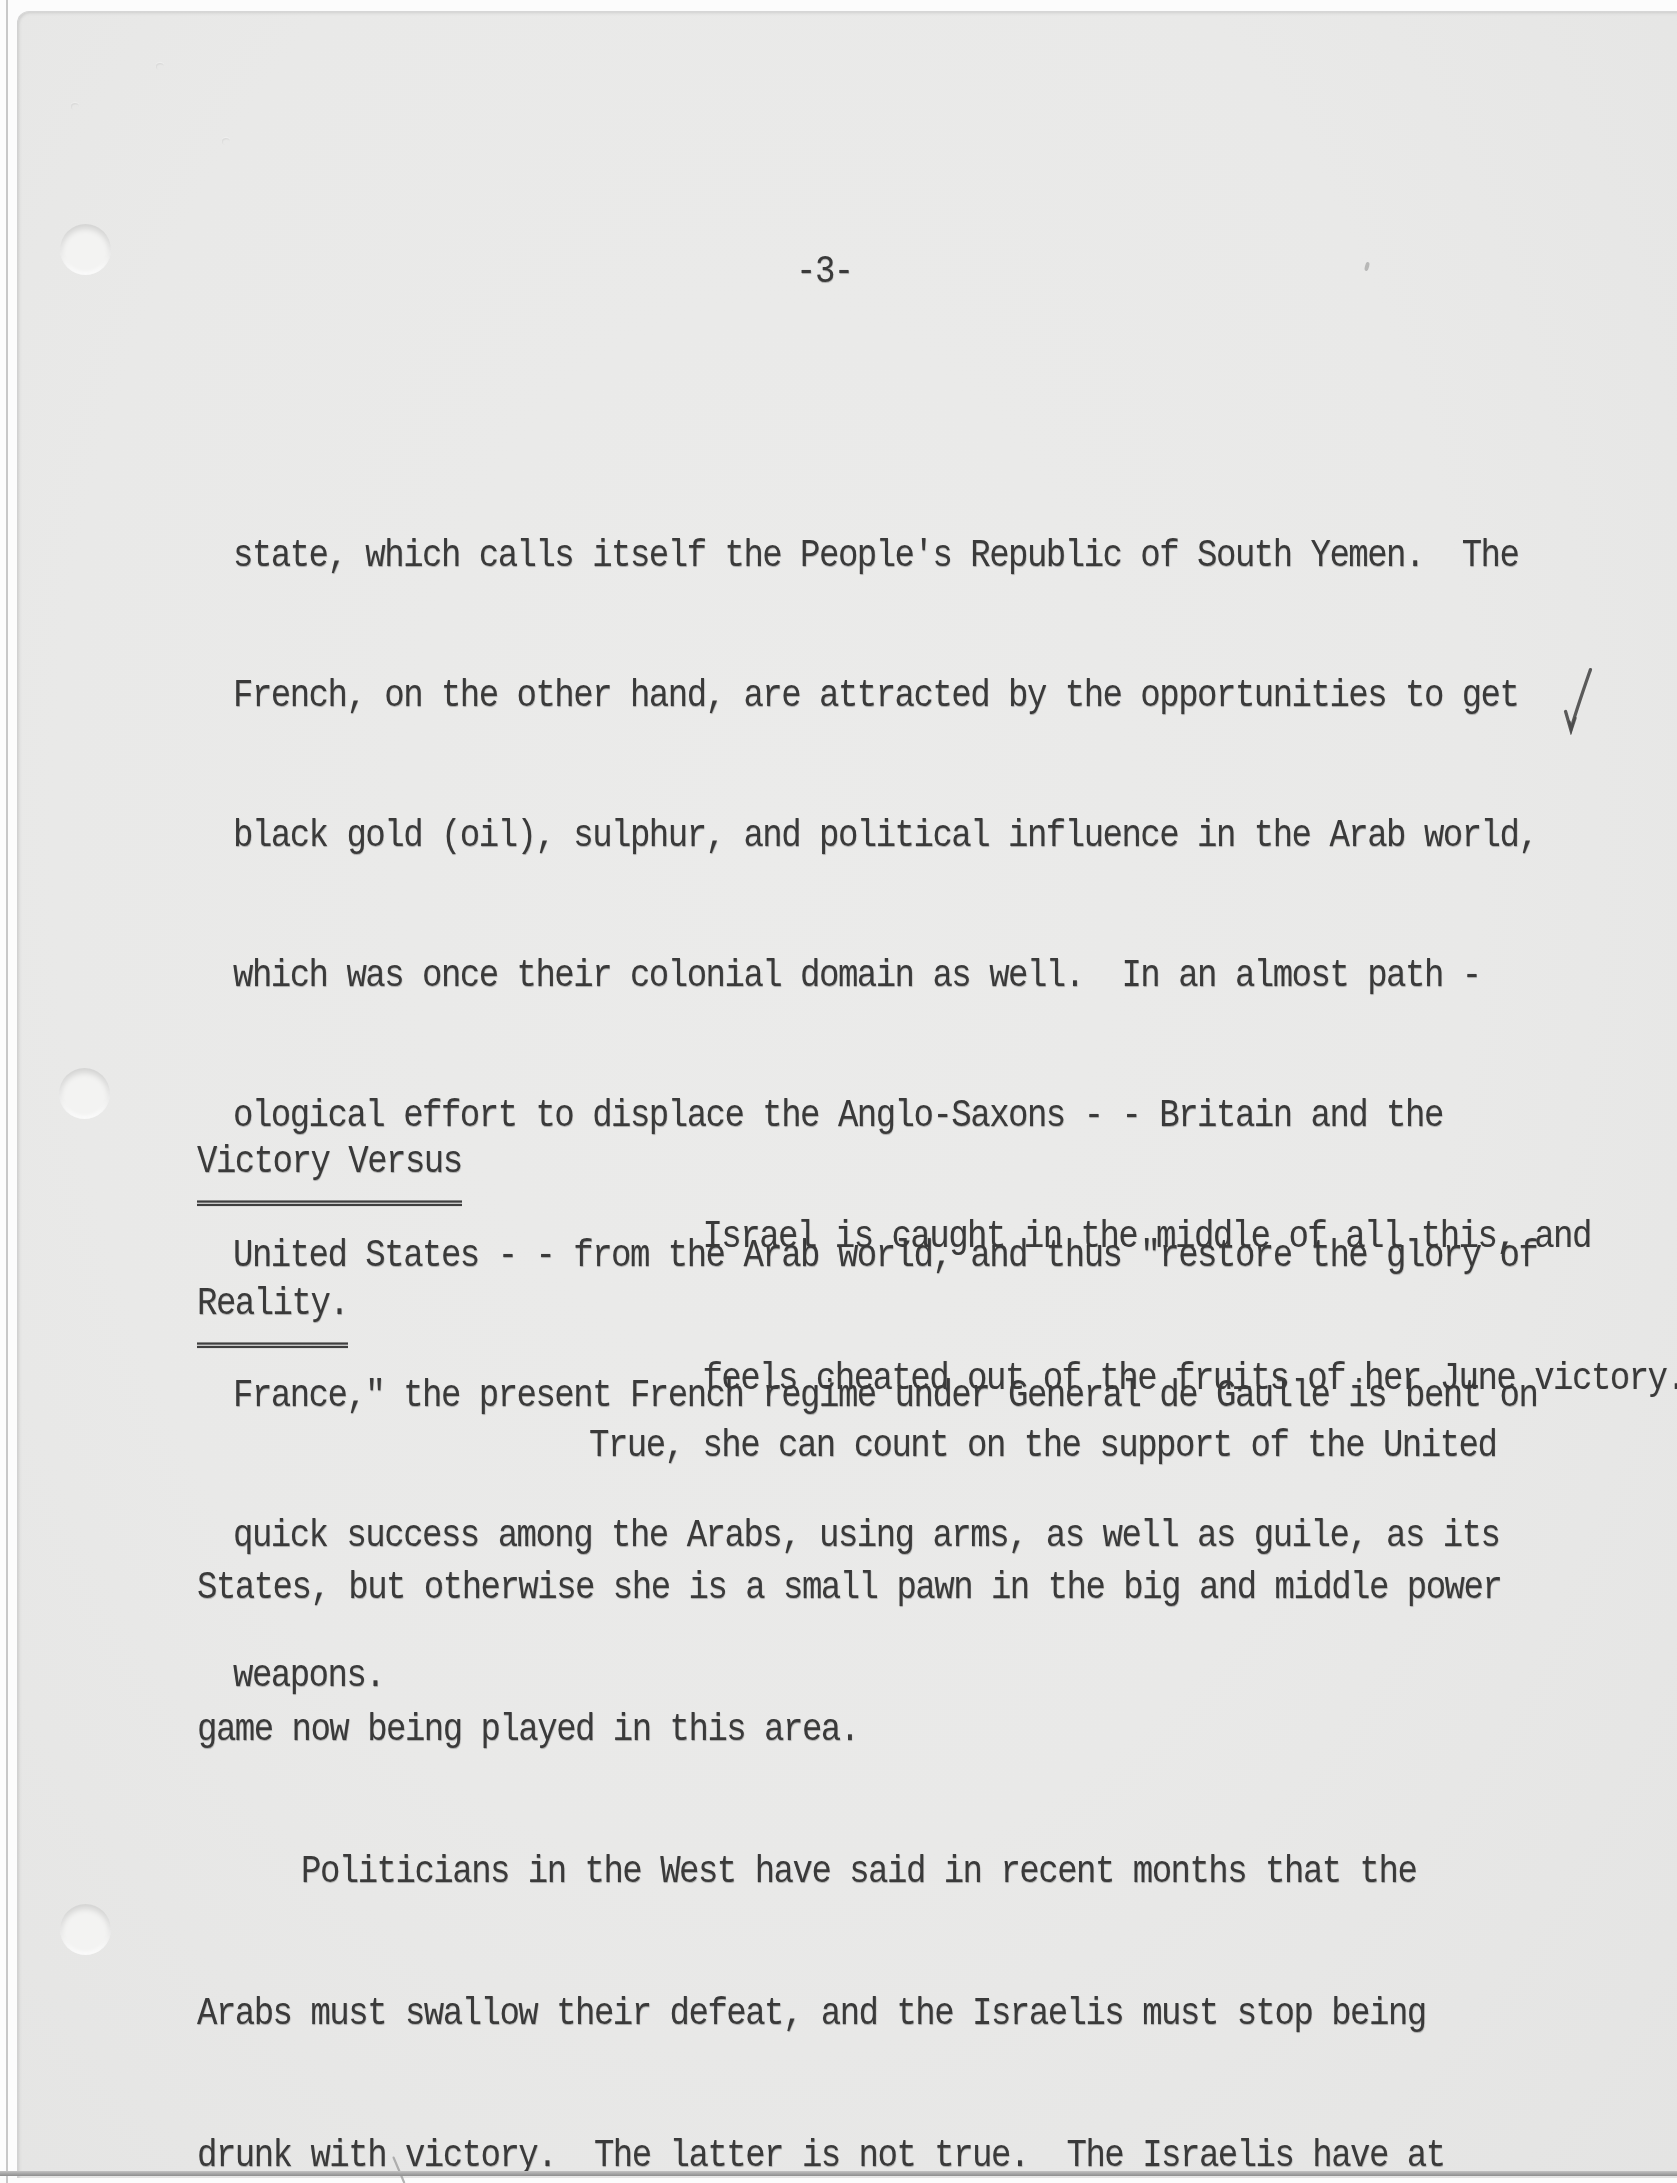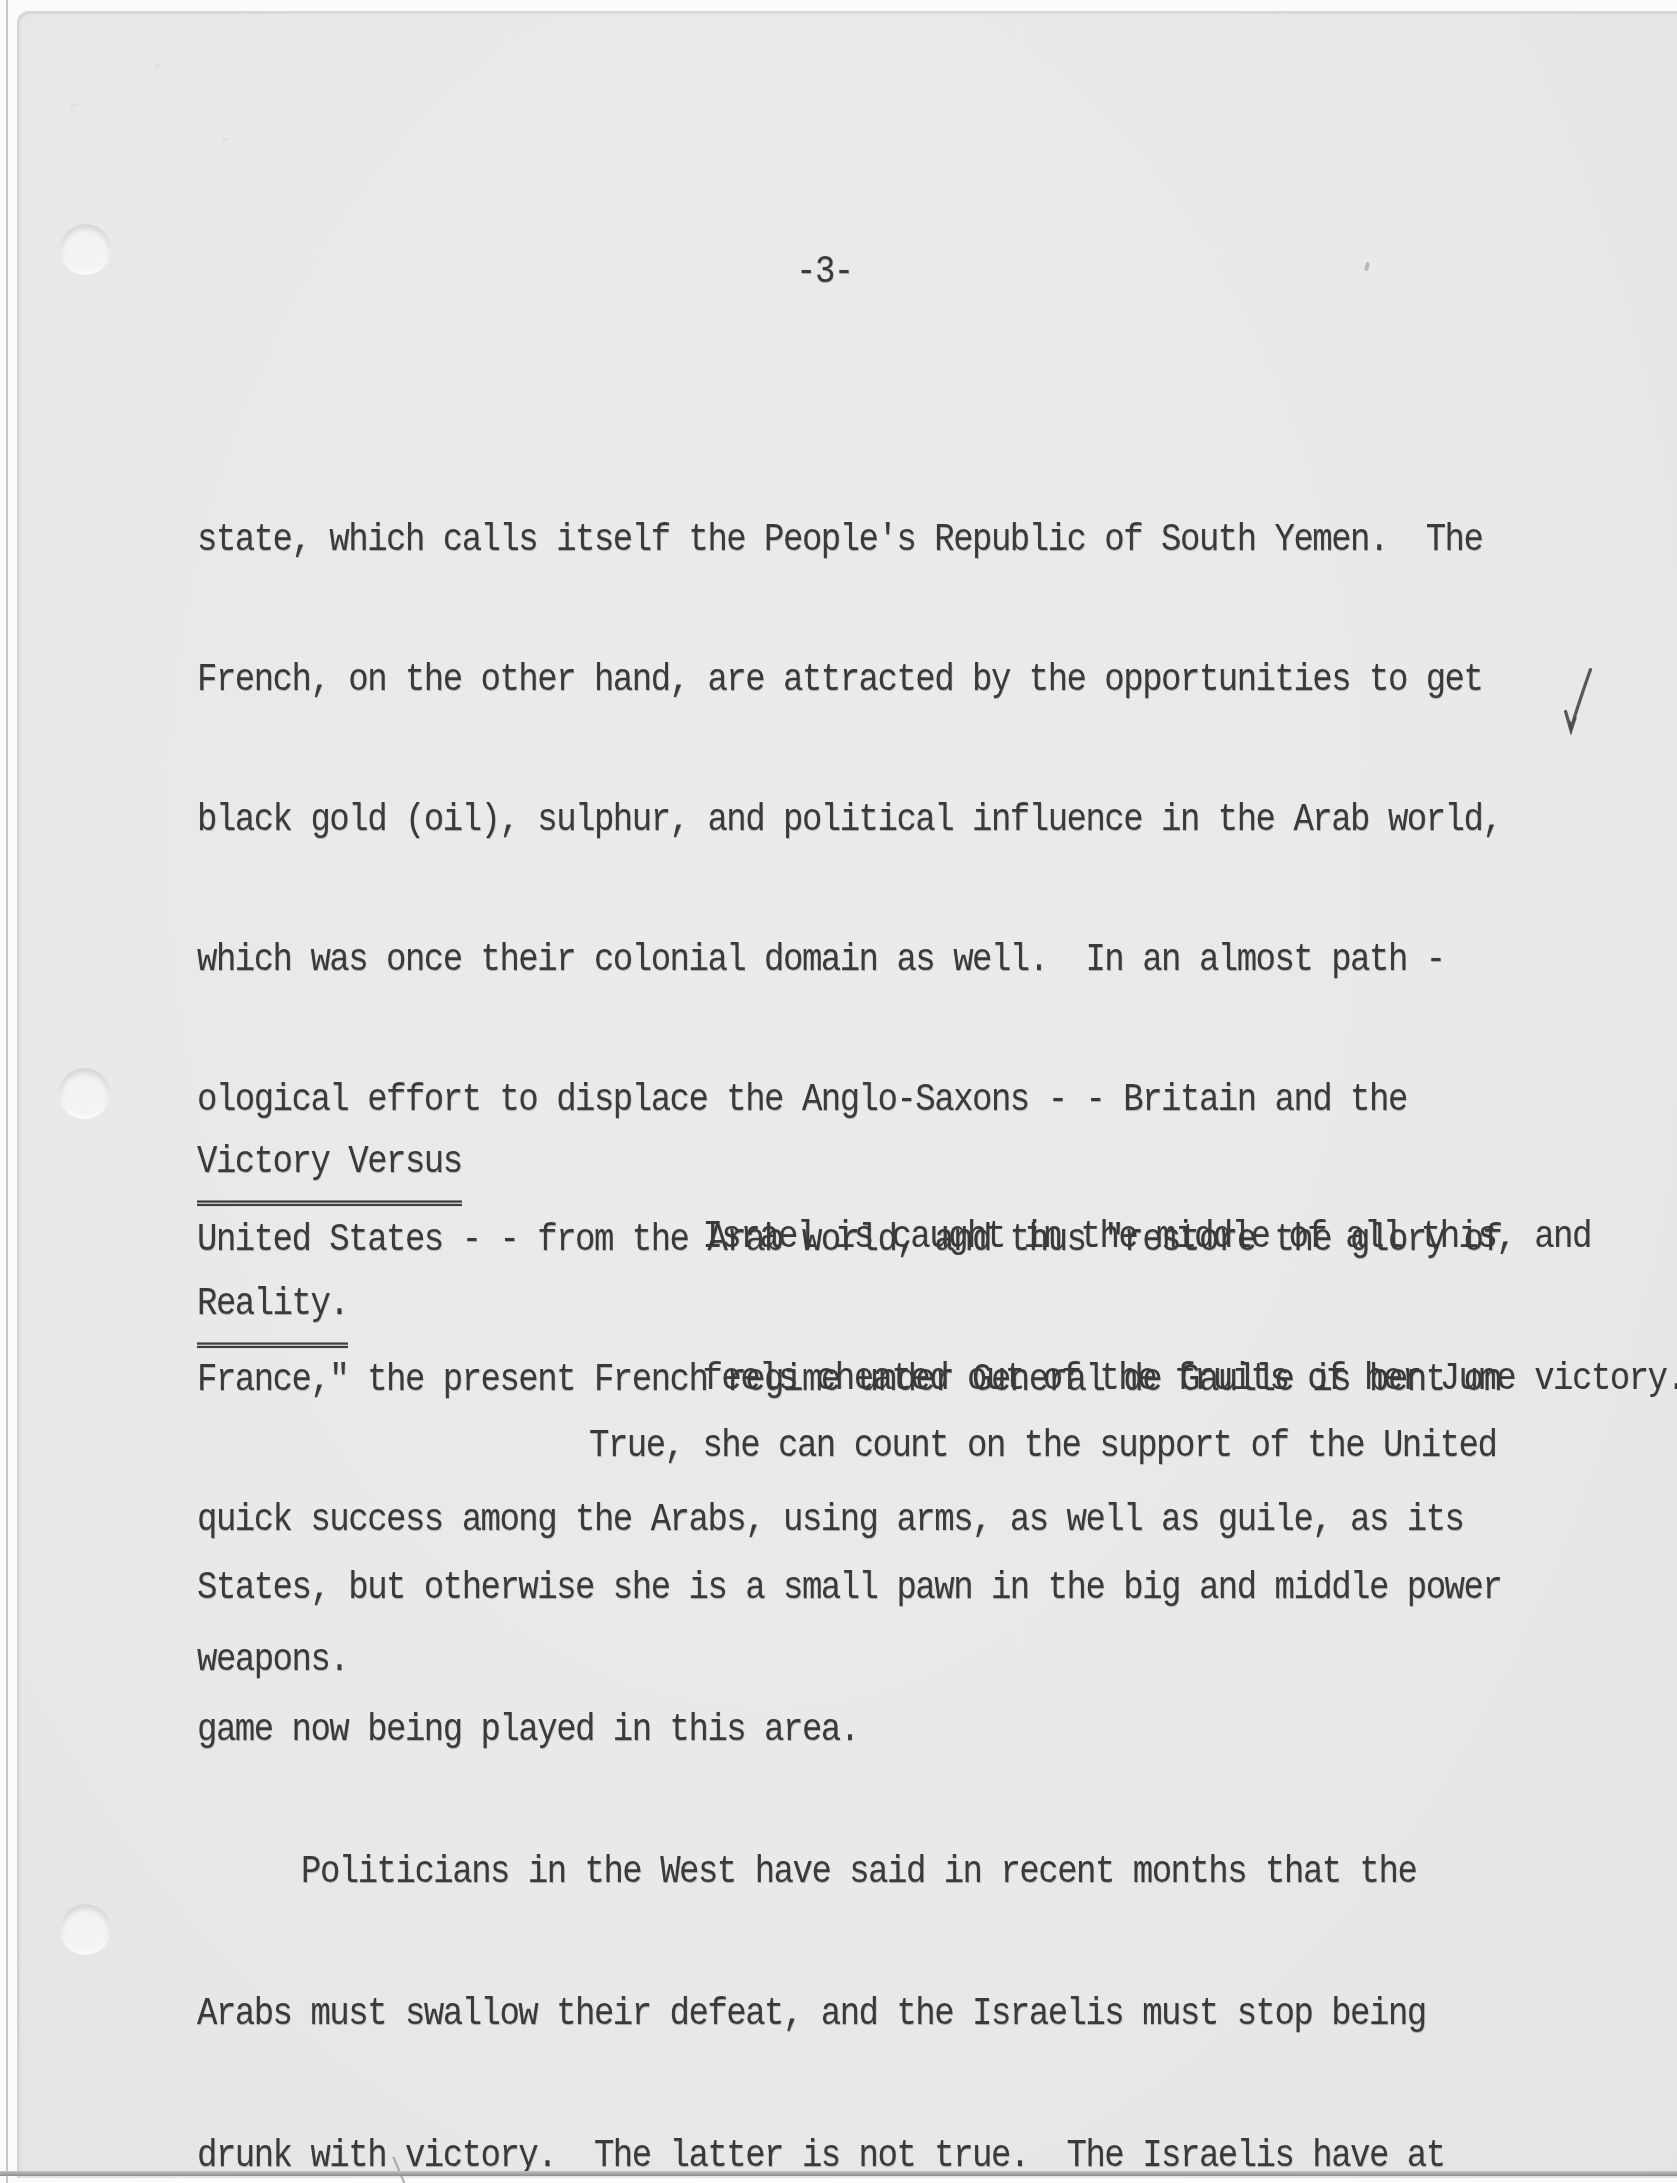--- a/index.html
+++ b/index.html
@@ -47,21 +47,21 @@
     white-space: pre;
   }
 
   .pageno {
     position: absolute; left: 796px; top: 253px;
     height: 39px; line-height: 39px;
     transform: scaleY(1.13);
   }
 
   .textblock { position: absolute; left: 197px; width: 1434px; }
-  .blockA { top: 432px; }
+  .blockA { top: 448px; margin-left: 36px; }
   .blockB { top: 1053px; }
 
   .blockA .tl { height: 64px; line-height: 64px; }
   .blockB .tl { height: 66px;  line-height: 66px;  }
   .tl { transform: scaleY(1.13); transform-origin: 0 50%; position: relative; }
 
   .col    { padding-left: 392px; }
   .indent { padding-left: 104px; }
 
   .sidehead { position: absolute; left: 0; top: 0; white-space: pre; }

